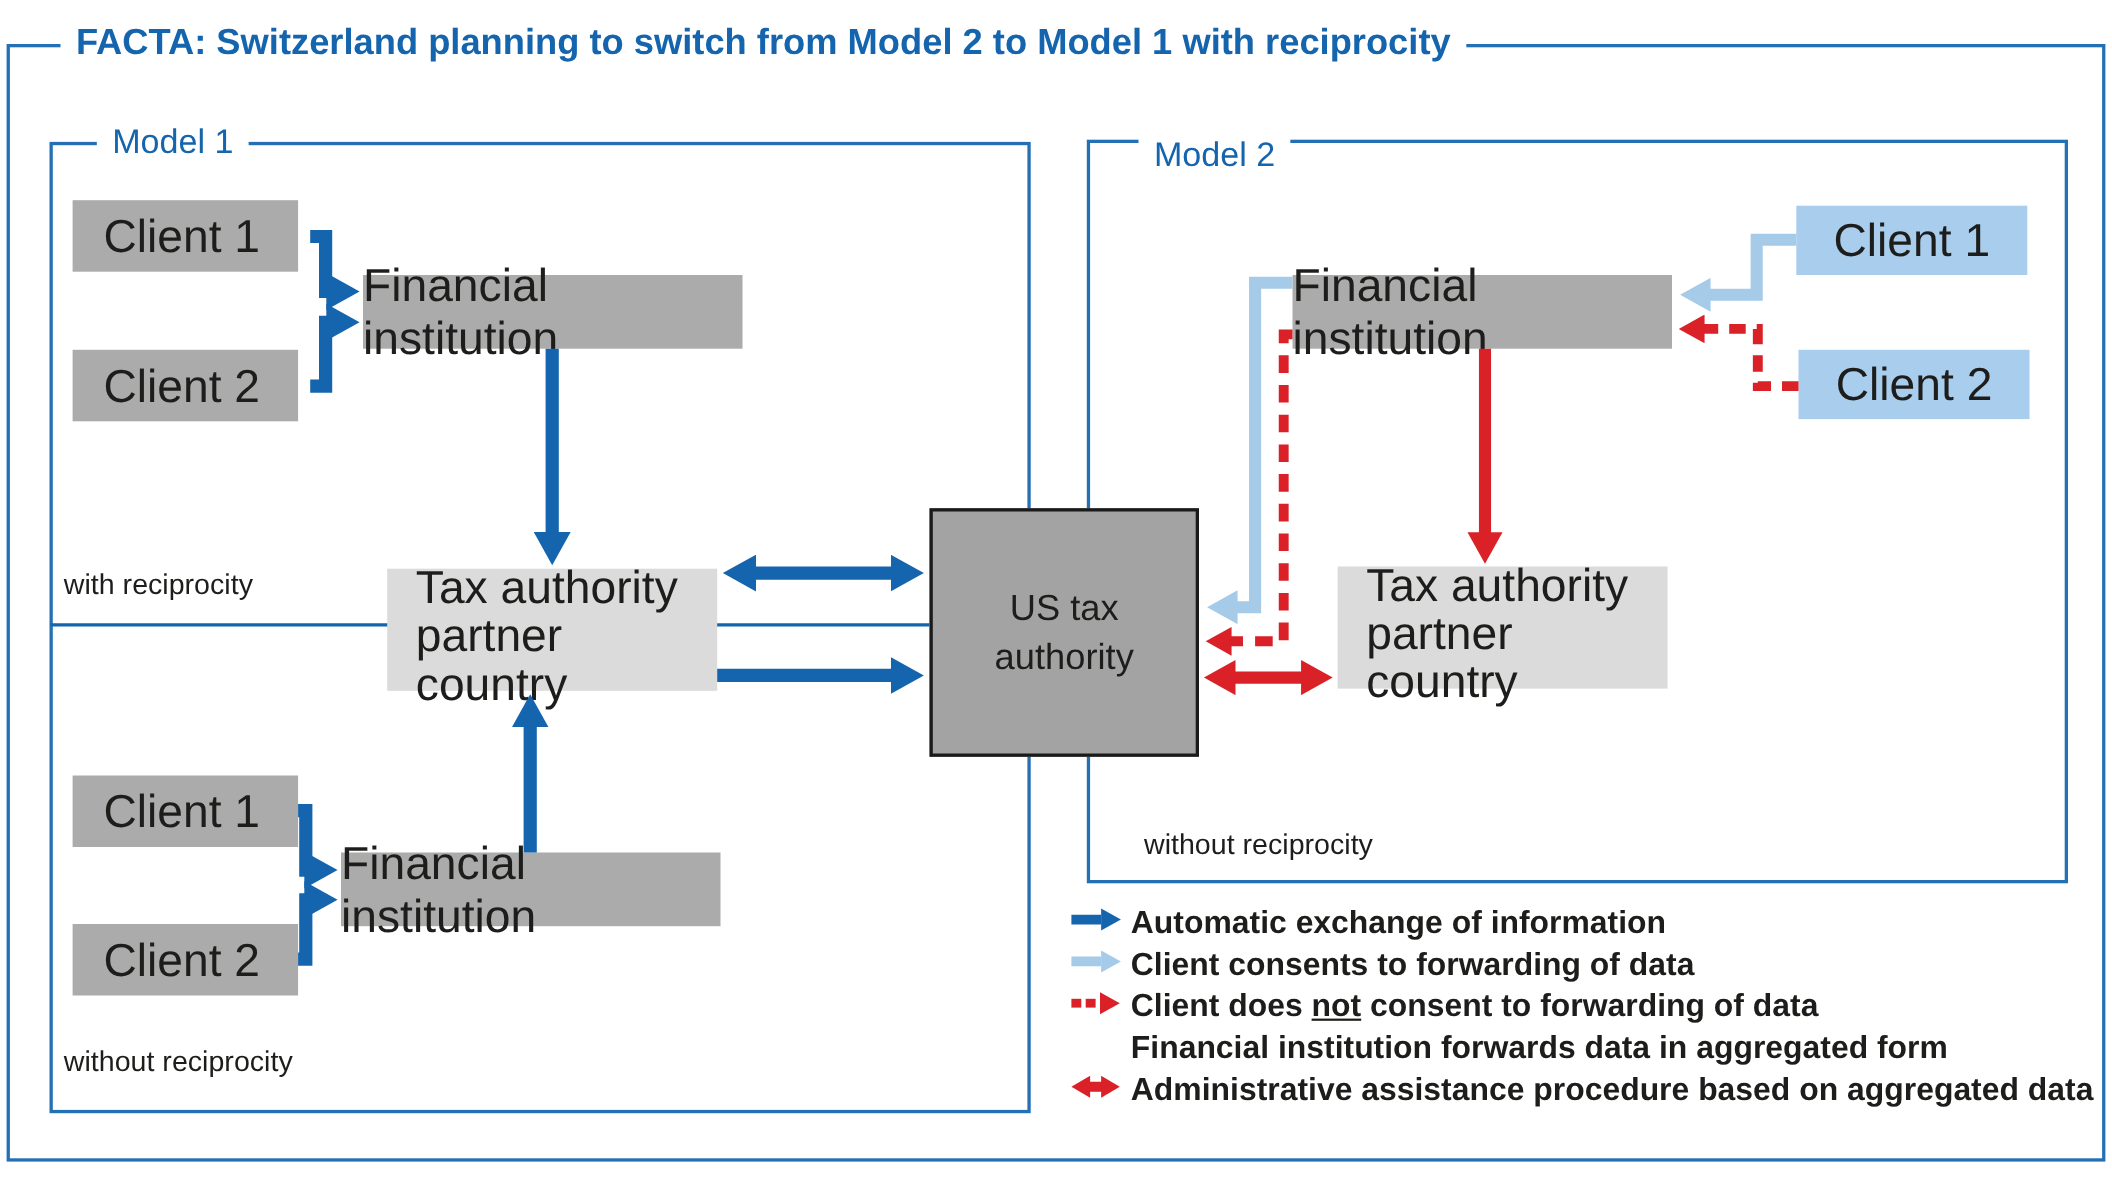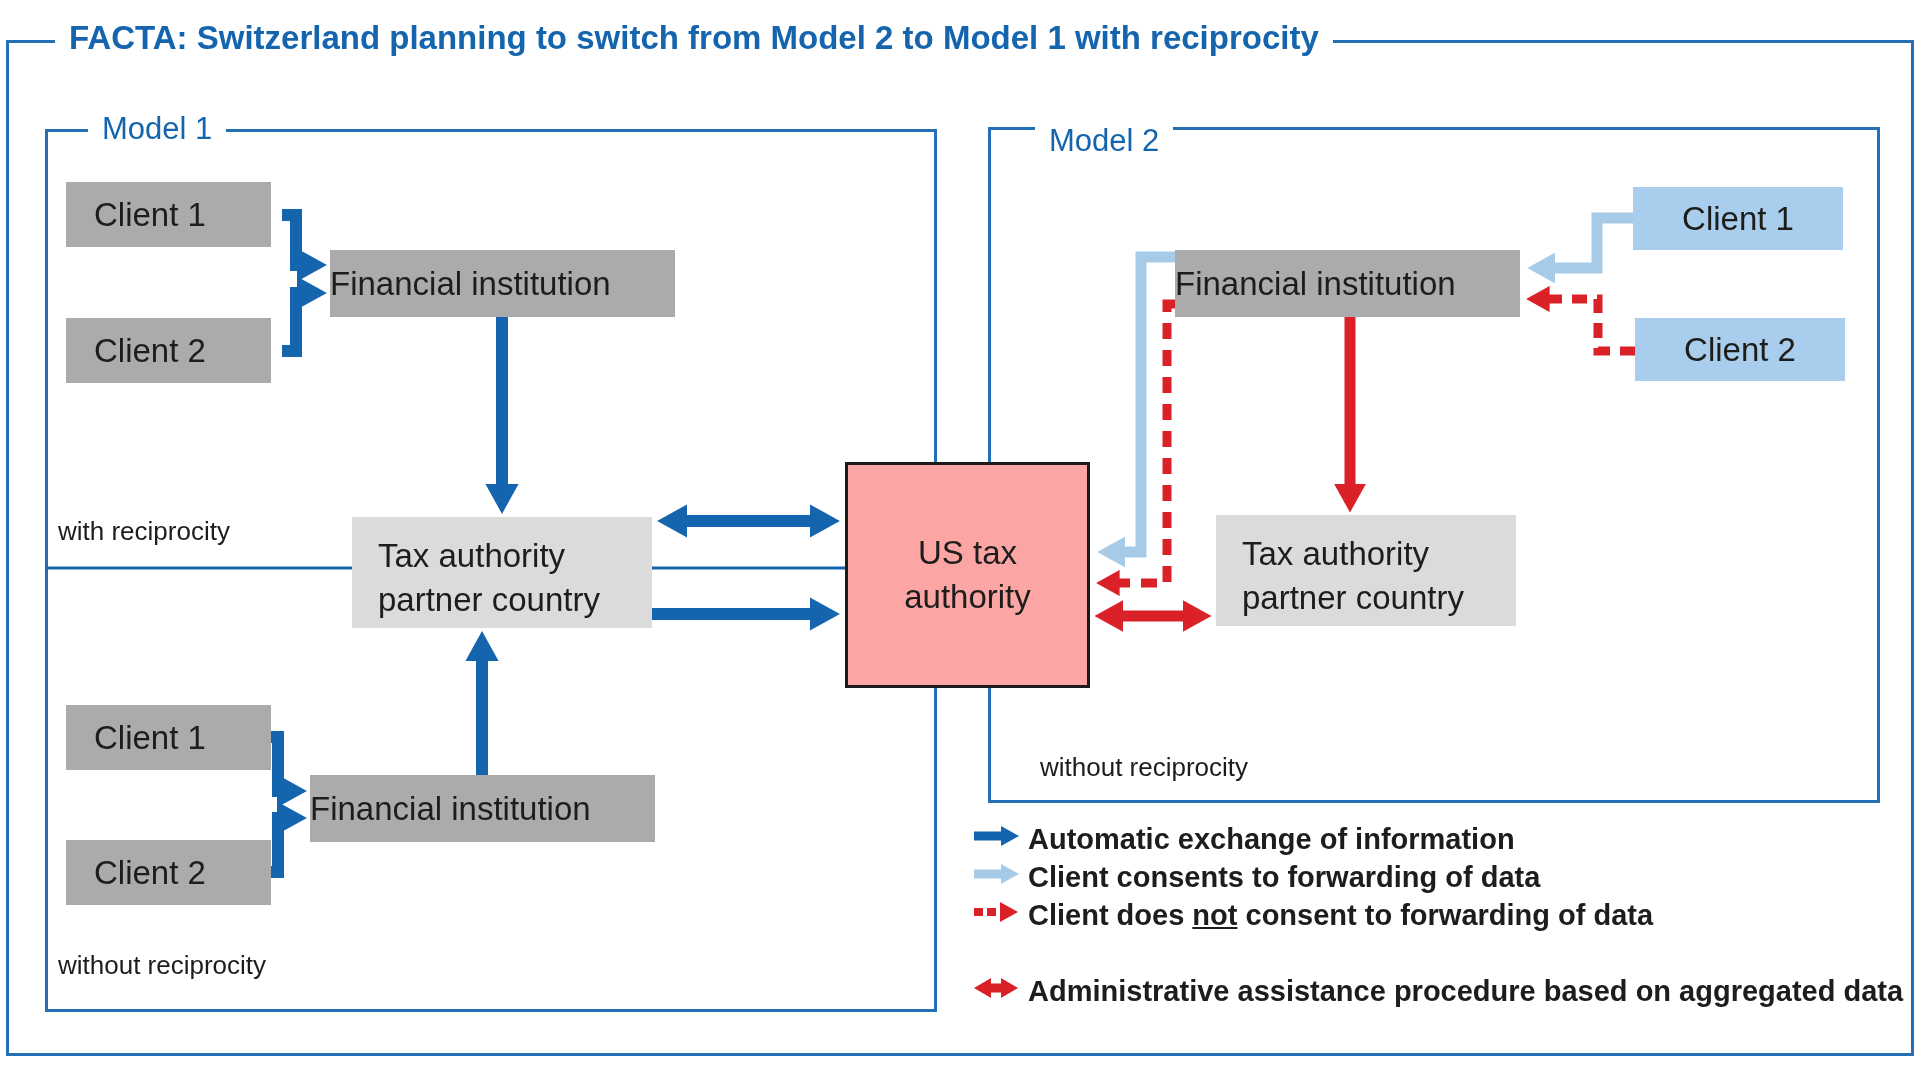--- a/index.html
+++ b/index.html
@@ -9,30 +9,30 @@
   }
   *{margin:0;padding:0;box-sizing:border-box;}
   html,body{width:1920px;height:1080px;background:var(--bg);
     font-family:"Liberation Sans", sans-serif;overflow:hidden;}
   .stage{position:absolute;left:0;top:0;width:1920px;height:800px;}
   .frame{position:absolute;border:3px solid var(--frame_blue);background:transparent;z-index:1;}
   .frame-label{position:absolute;background:#fff;color:var(--dark_blue);
     padding:0 14px;font-size:31px;line-height:36px;z-index:2;white-space:nowrap;}
   .title{position:absolute;left:55px;top:19px;background:#fff;color:var(--dark_blue);
     font-size:33px;font-weight:bold;padding:0 14px;z-index:2;white-space:nowrap;}
-  .box{position:absolute;z-index:2;font-size:33px;color:var(--text_black);
+  .box{position:absolute;z-index:2;font-size:42px;color:var(--text_black);
     display:flex;align-items:center;}
   .box.gray{background:var(--box_gray);}
   .box.lightgray{background:var(--box_light_gray);}
   .box.clientblue{background:var(--client_blue);justify-content:center;}
   .box.padleft{padding-left:28px;}
   .box.centered{justify-content:flex-start;}
   .twoline{display:block;padding:10px 0 0 26px;line-height:44px;}
   .us-box{position:absolute;left:845px;top:462px;width:245px;height:226px;
-    background:#fca5a5;border:3px solid #1a1a1a;z-index:3;display:flex;
+    background:#a3a3a3;border:3px solid #1a1a1a;z-index:3;display:flex;
     flex-direction:column;align-items:center;justify-content:center;
     font-size:33px;line-height:44px;color:var(--text_black);}
   .note{position:absolute;color:var(--text_black);font-size:26px;z-index:2;white-space:nowrap;}
   svg.layer{position:absolute;left:0;top:0;z-index:4;pointer-events:none;}
   svg.under{z-index:1;}
   .legend{position:absolute;left:972px;top:820px;z-index:2;}
   .legend-row{display:flex;align-items:flex-start;min-height:38px;font-weight:bold;}
   .legend-icon{width:56px;flex:0 0 56px;padding-top:3px;}
   .legend-text{font-size:29px;line-height:38px;color:var(--text_black);max-width:885px;}
   .ul{text-decoration:underline;}
@@ -171,20 +171,21 @@
         <svg width="48" height="26">
             <rect x="2" y="9" width="9" height="8" fill="#da2127"></rect>
             <rect x="15" y="9" width="9" height="8" fill="#da2127"></rect>
             <polygon points="28,3 46,13 28,23" fill="#da2127"></polygon>
           </svg>
       </span>
       <span class="legend-text"><span>Client does </span><span class="ul">not</span><span> consent to forwarding of data</span></span>
     </div>
     <div class="legend-row">
       <span class="legend-icon"></span>
+      <span class="legend-text">Financial institution forwards data in aggregated form</span>
     </div>
     <div class="legend-row">
       <span class="legend-icon">
         <svg width="48" height="26">
             <polygon points="19,3 2,13 19,23" fill="#da2127"></polygon>
             <line x1="16" y1="13" x2="32" y2="13" stroke="#da2127" stroke-width="9"></line>
             <polygon points="29,3 46,13 29,23" fill="#da2127"></polygon>
           </svg>
       </span>
       <span class="legend-text">Administrative assistance procedure based on aggregated data</span>

